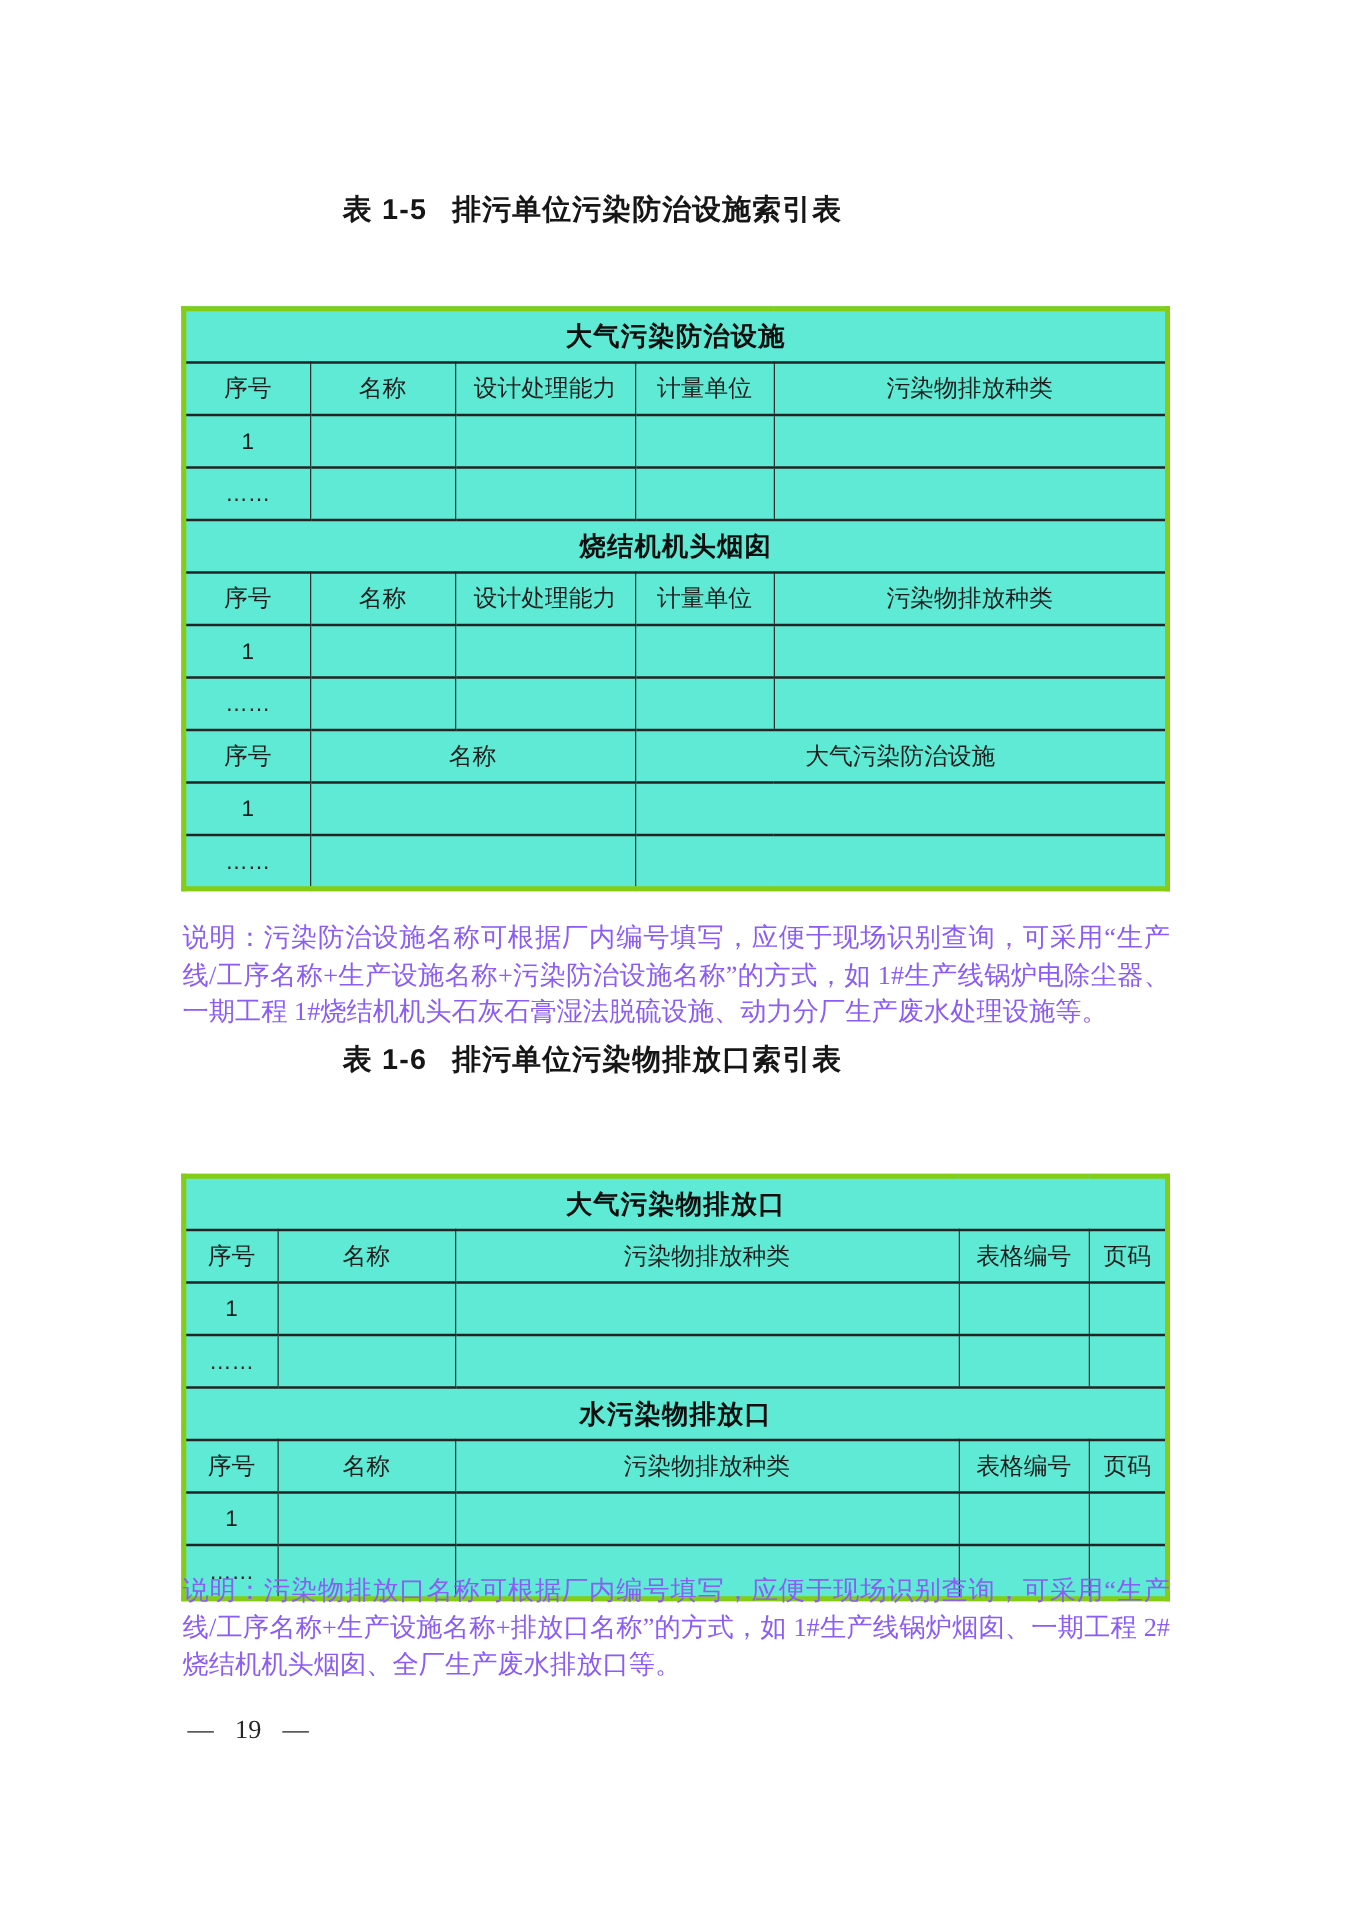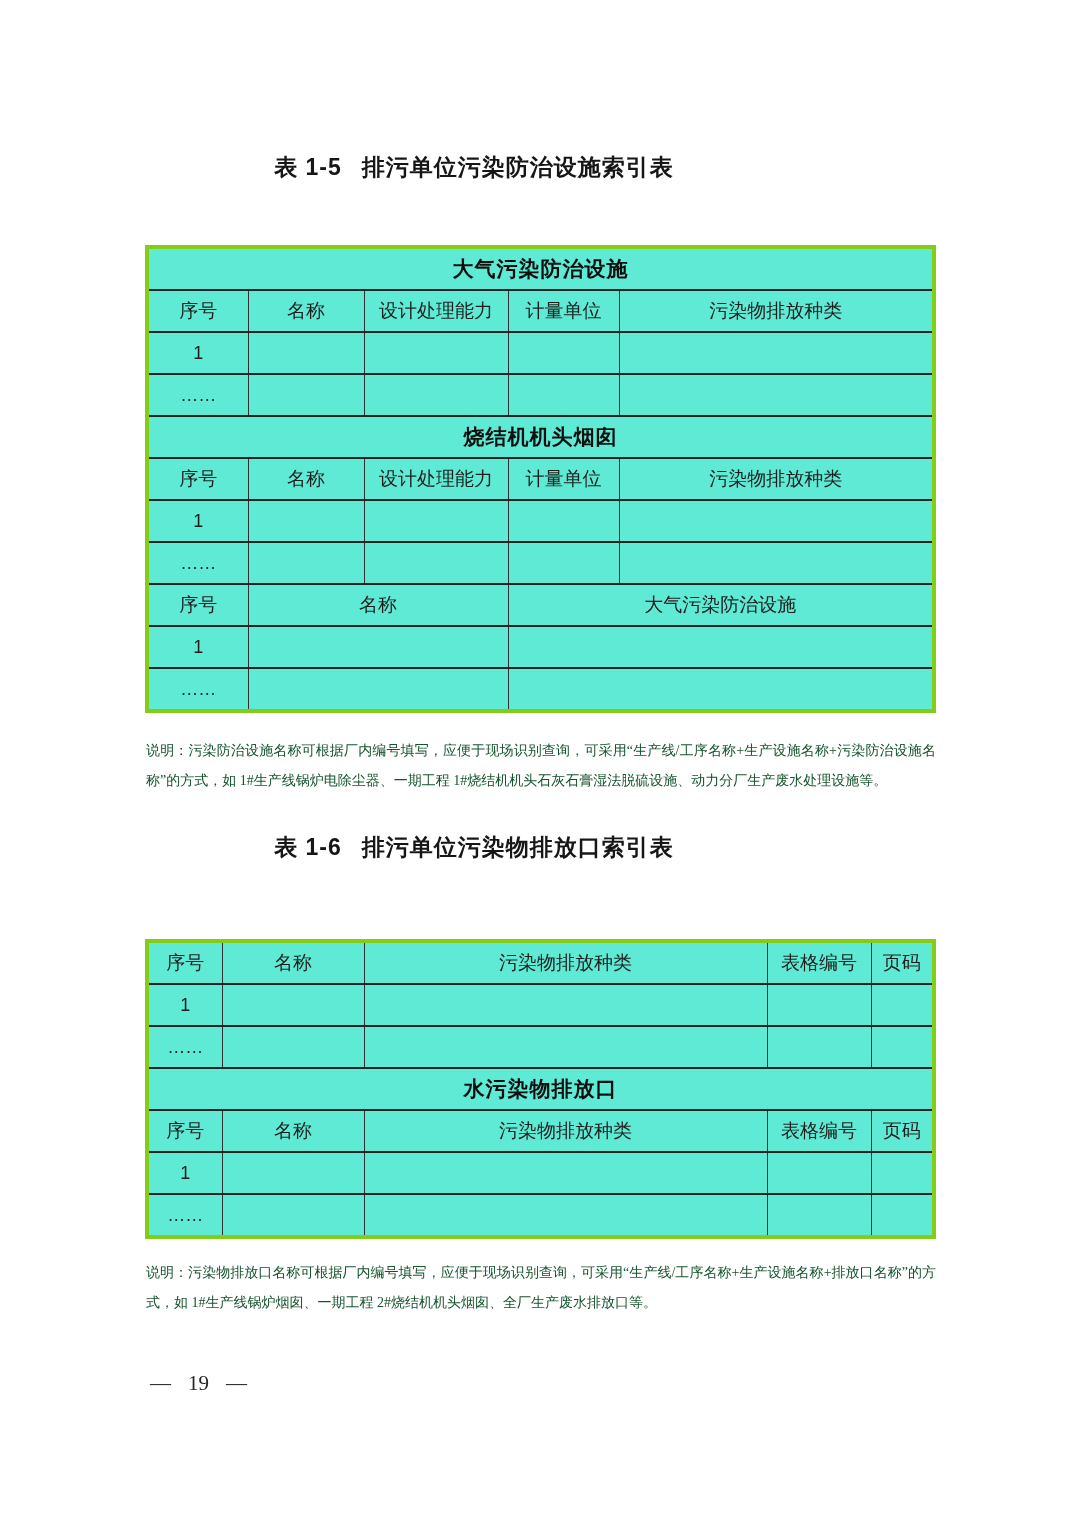--- a/index.html
+++ b/index.html
@@ -42,23 +42,23 @@
     font-size:19px;color:#1e1e1e;
     padding:0 4px;
     overflow:hidden;
   }
   .tbl td.section{font-weight:700;font-size:21px;color:#0f0f0f;letter-spacing:1px;}
   .tbl td.idx{font-size:18px;}
 
   .note{
     position:absolute;left:146px;width:790px;
     font-family:"Liberation Serif","DejaVu Serif",serif;
-    font-size:14px;line-height:29.5px;
+    font-size:21px;line-height:29.5px;
     text-align:justify;
-    color:#14532d;
+    color:#8b5cf6;
   }
   #note15{top:736px;}
   #note16{top:1258px;}
 
   .footer{
     position:absolute;left:150px;top:1371px;
     display:flex;align-items:center;gap:17px;
     font-family:"Liberation Serif","DejaVu Serif",serif;
     font-size:21px;color:#262626;
   }
@@ -160,20 +160,23 @@
     <colgroup>
       <col style="width:75px">
         <col style="width:142px">
         <col style="width:403px">
         <col style="width:104px">
         <col style="width:63px">
     </colgroup>
     <tbody>
 
       <tr>
+        <td colspan="5" class="section">大气污染物排放口</td>
+      </tr>
+      <tr>
         <td>序号</td>
         <td>名称</td>
         <td>污染物排放种类</td>
         <td>表格编号</td>
         <td>页码</td>
       </tr>
       <tr>
         <td class="idx">1</td>
         <td></td>
         <td></td>

